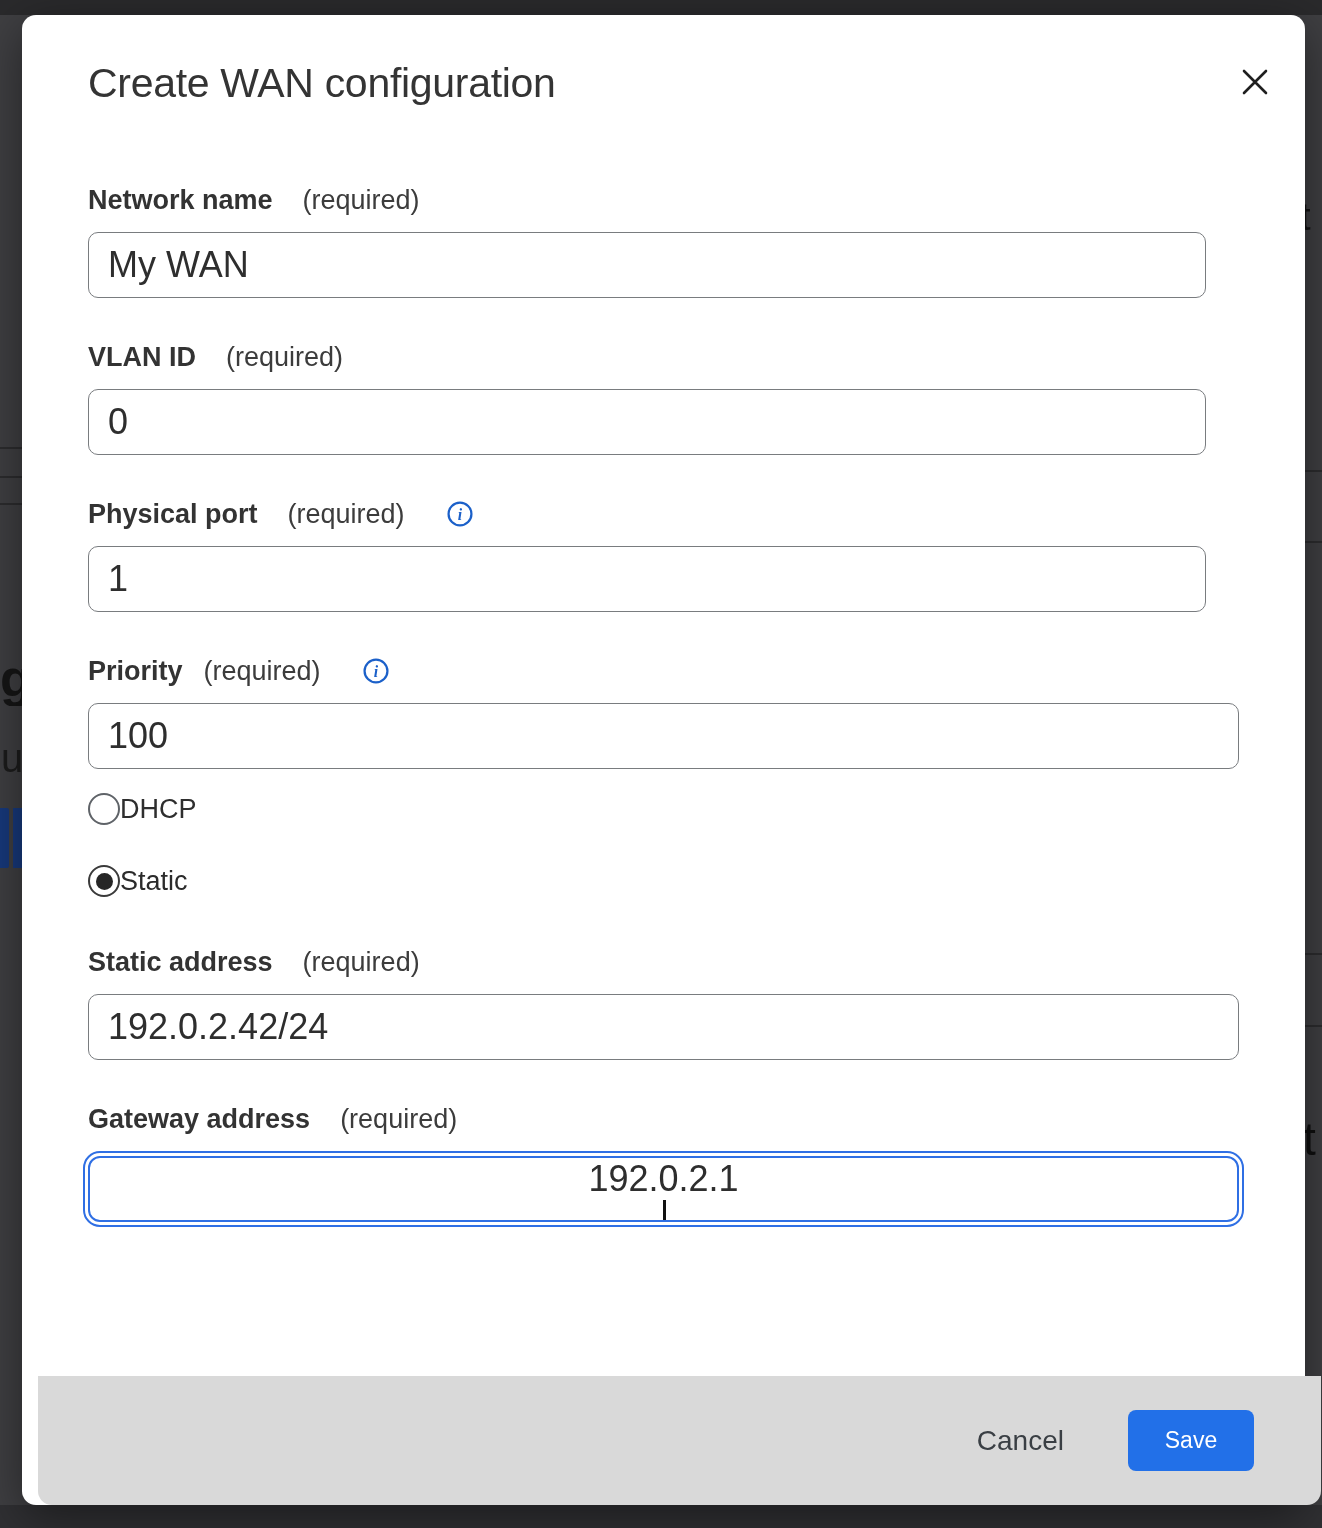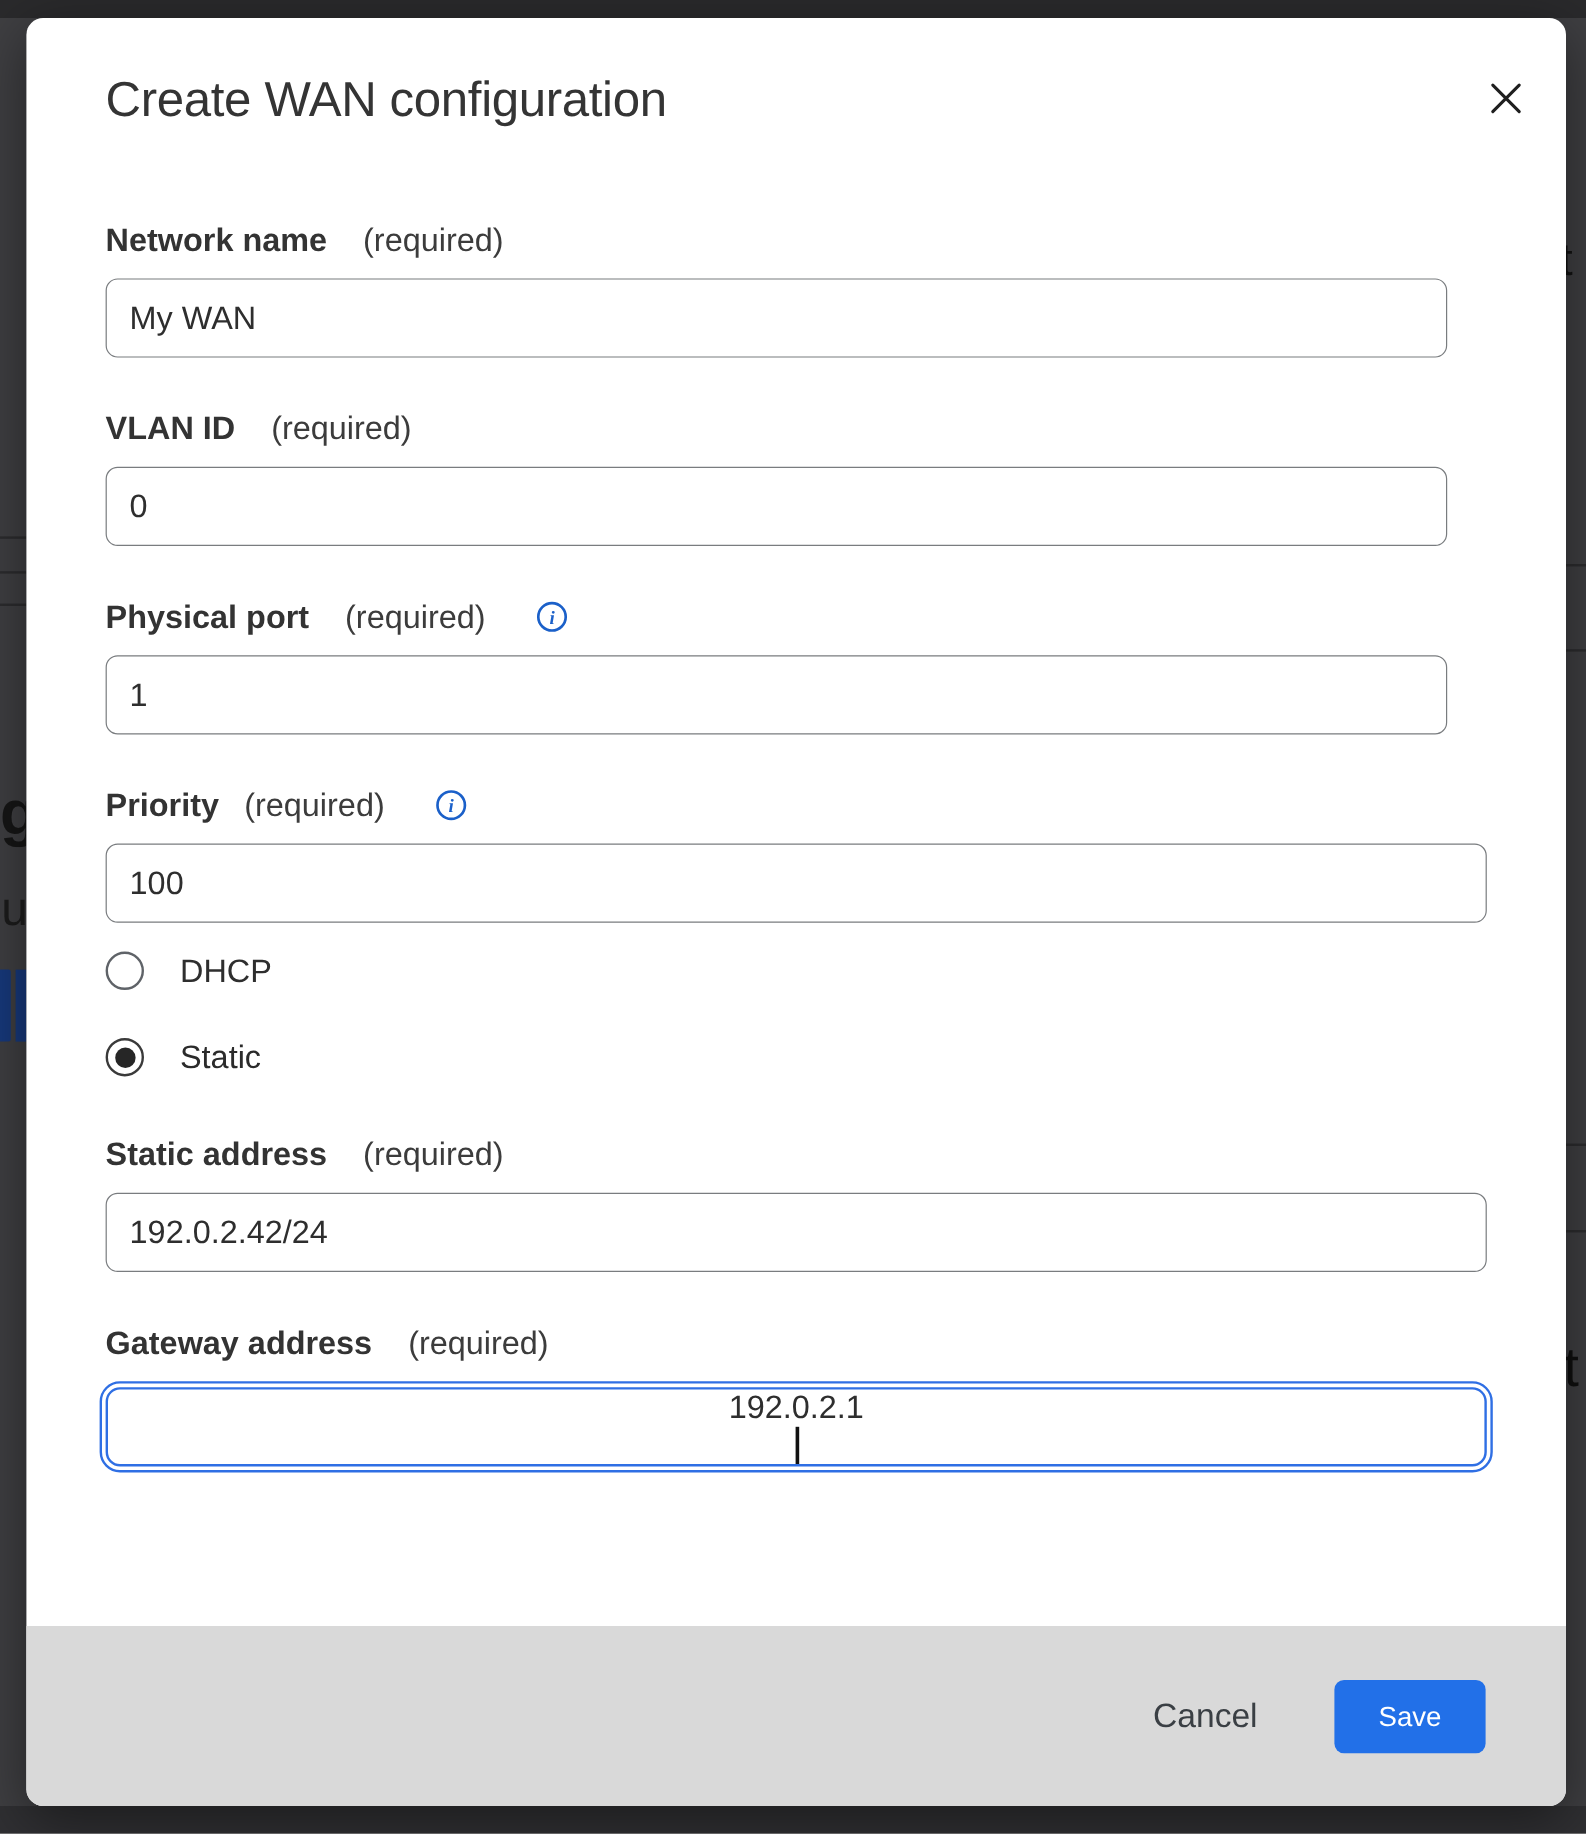--- a/index.html
+++ b/index.html
@@ -62,21 +62,21 @@
   .field-label--gap { margin-top: 48px; }
   .info-icon { margin-left: 20px; display: inline-flex; cursor: pointer; }
 
   .text-input {
     display: block;
     margin-top: 15px;
     height: 66px;
     border: 1.5px solid #797c7f;
     border-radius: 10px;
     font-family: "Liberation Sans", "DejaVu Sans", sans-serif;
-    font-size: 27px; color: #2e2e2e;
+    font-size: 36px; color: #2e2e2e;
     padding: 0 19px;
     background: #fff;
     outline: none;
     width: 1118px;
   }
   .text-input--wide { width: 1151px; }
 
   .text-input--focusbox {
     display: flex; align-items: center;
     margin-top: 20px;
@@ -98,26 +98,26 @@
     width: 32px; height: 32px; border-radius: 50%;
     border: 2px solid #5f6368; background: #fff;
     display: flex; align-items: center; justify-content: center;
     flex: 0 0 auto;
   }
   .radio--selected { border-color: #3a3a3a; }
   .radio--selected::after {
     content: ""; width: 17px; height: 17px; border-radius: 50%;
     background: #262626; display: block;
   }
-  .radio-label { margin-left: 30px; font-size: 27px; color: #2e2e2e; text-align: center; }
+  .radio-label { font-size: 27px; color: #2e2e2e; text-align: center; }
   .radio-label--bold { font-weight: 400; color: #2b2b2b; }
 
   .modal-footer {
-    position: absolute; left: 0; bottom: 0;
-    width: 100%; height: 150px;
+    position: absolute; left: 16px; bottom: 0;
+    width: 100%; height: 129px;
     background: #d9d9d9;
     border-radius: 0 0 14px 14px;
     display: flex; align-items: center; justify-content: flex-end;
     padding-right: 67px;
   }
   .cancel-btn {
     background: none; border: none; cursor: pointer;
     font-family: "Liberation Sans", "DejaVu Sans", sans-serif;
     font-size: 28px; color: #3a3f44;
     margin-right: 50px; padding: 10px 14px;

